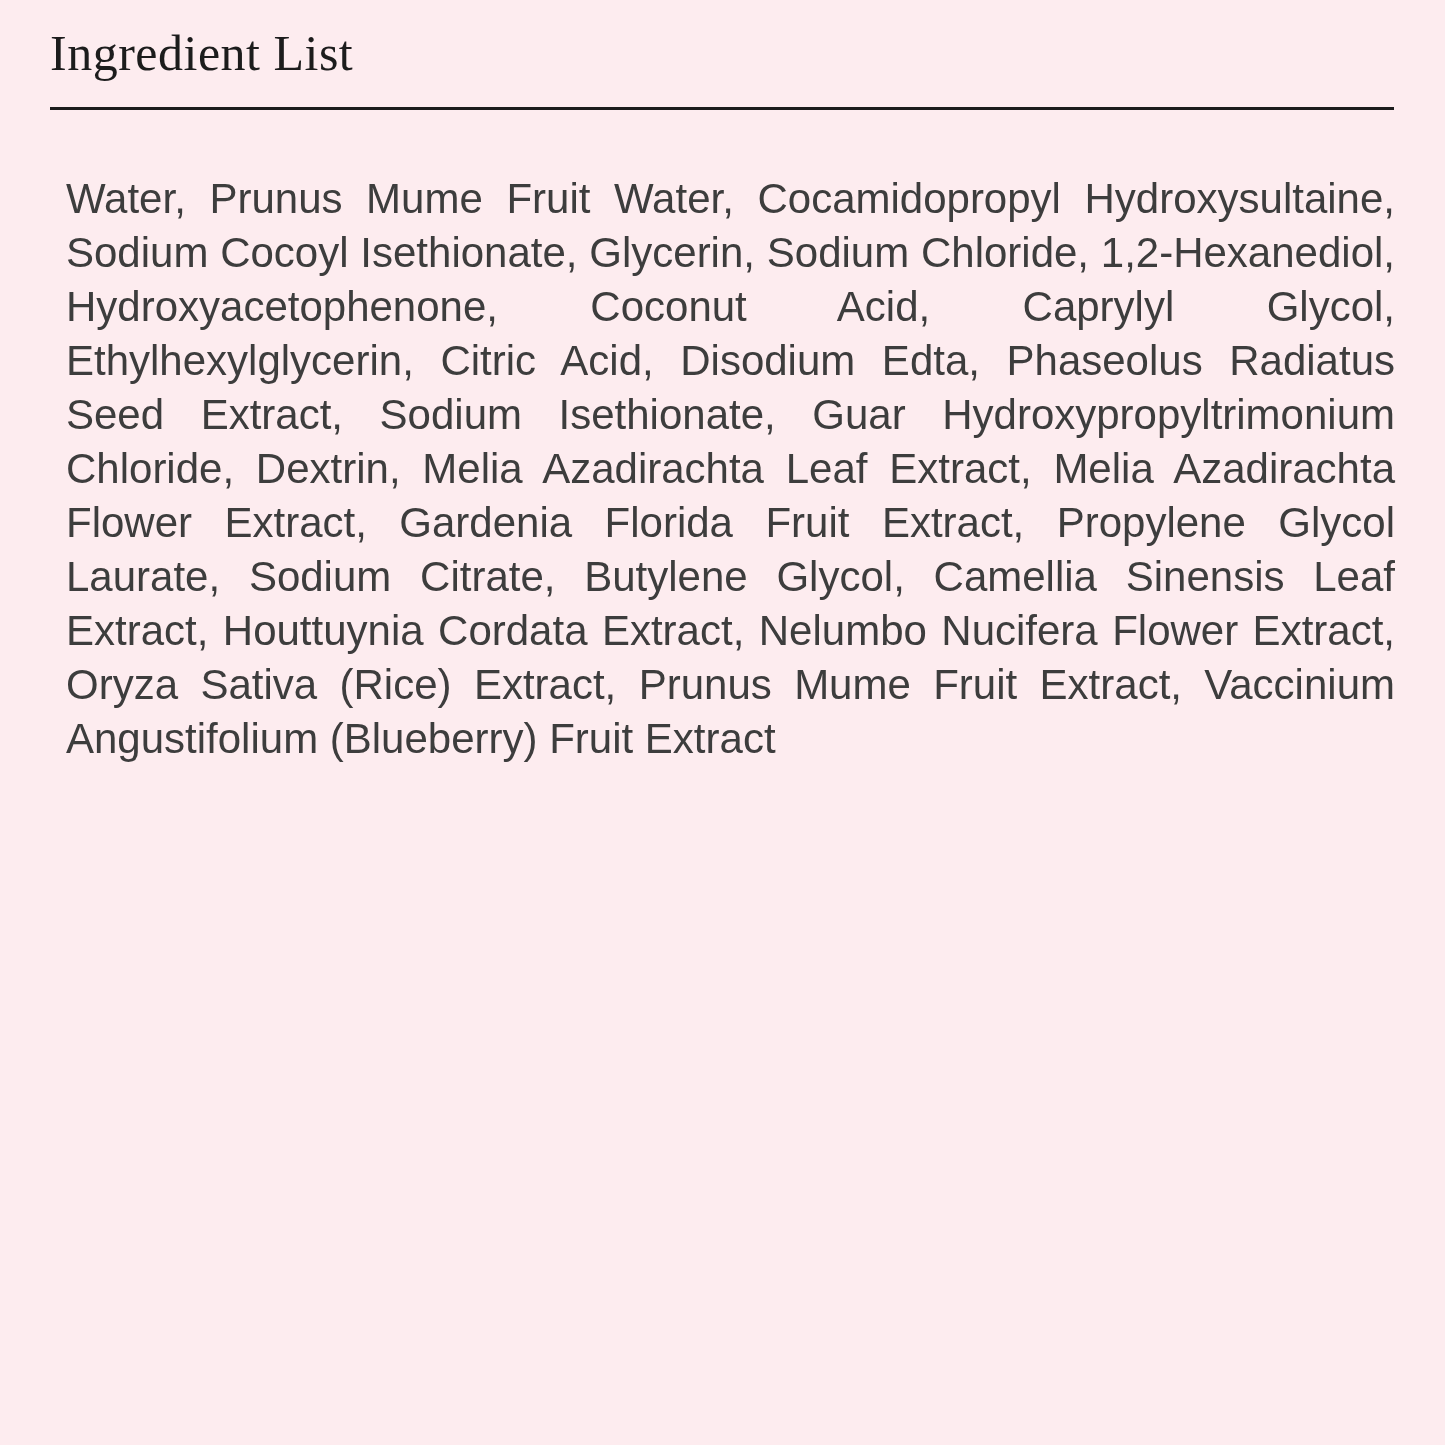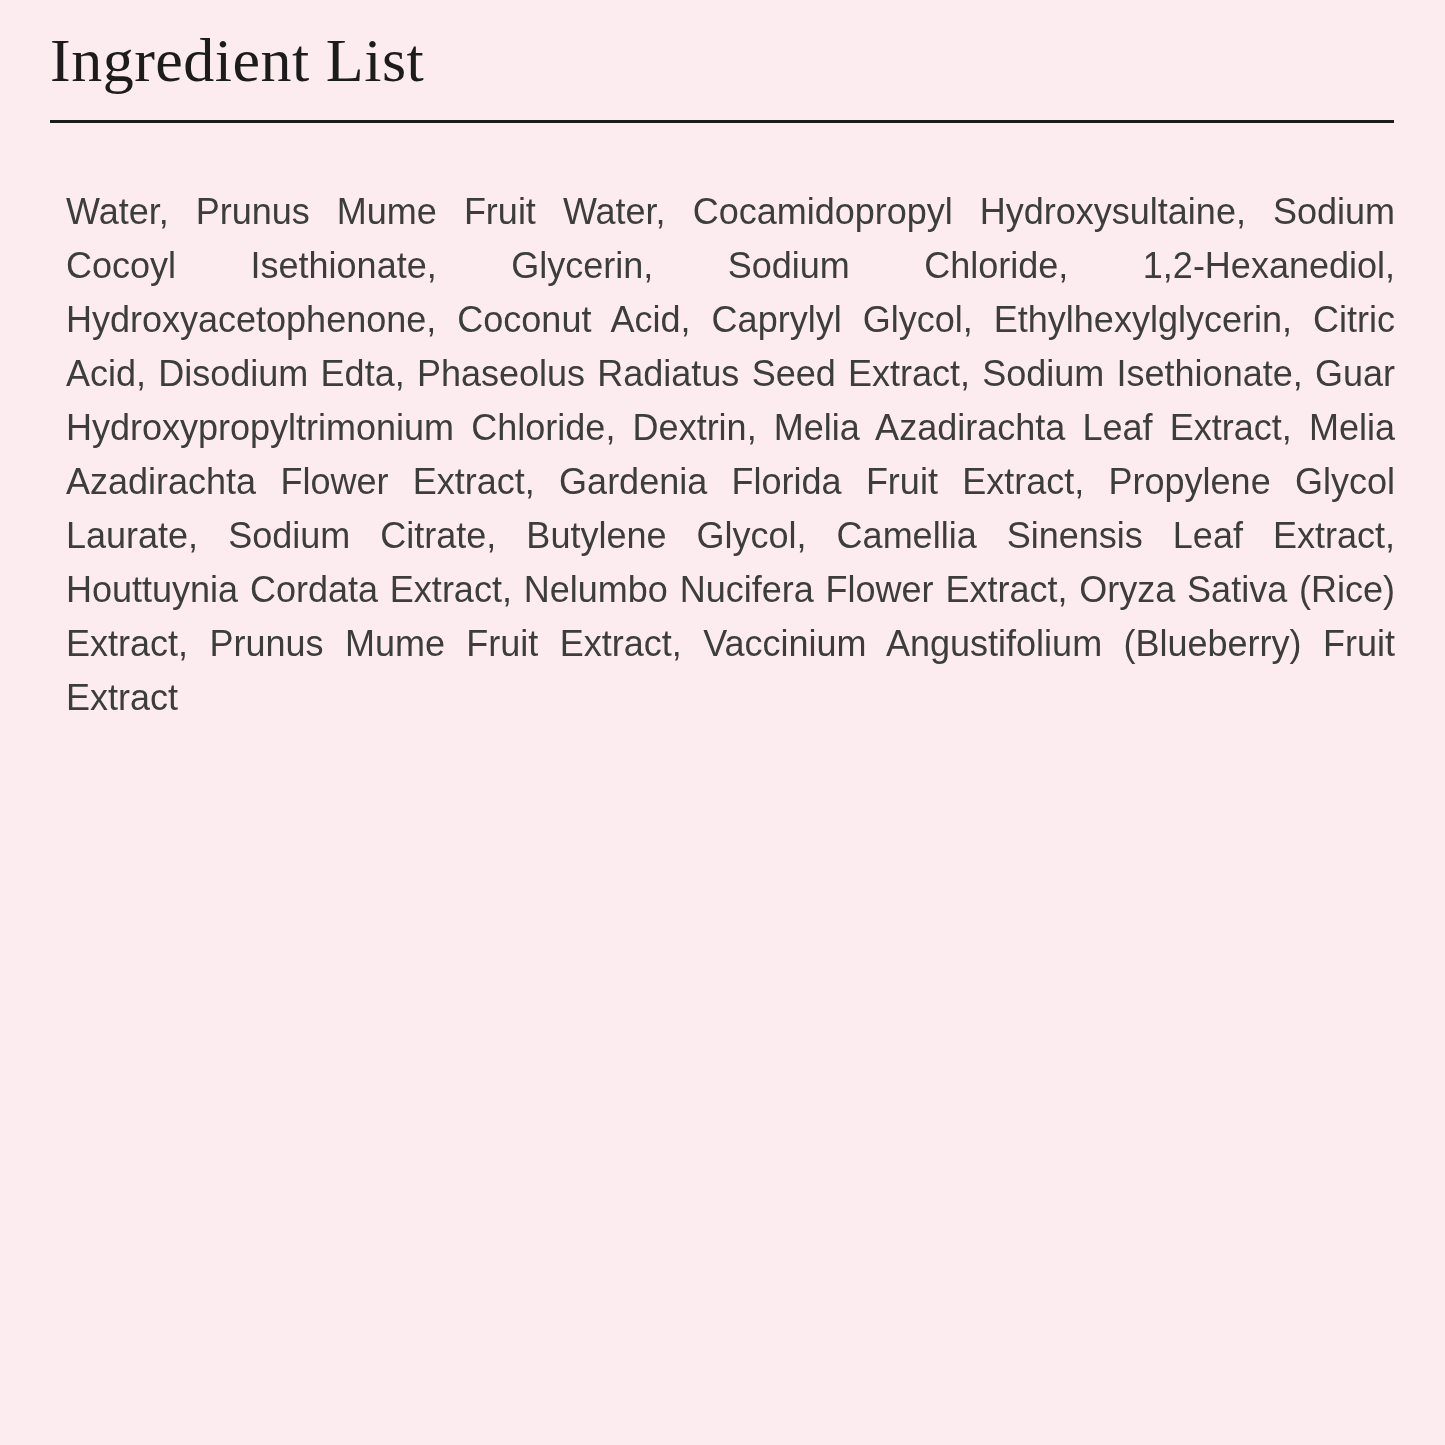--- a/index.html
+++ b/index.html
@@ -16,36 +16,36 @@
   .page {
     width: 1445px;
     height: 1445px;
     box-sizing: border-box;
     background: #fdecef;
   }
   .title {
     margin: 26px 50px 0 50px;
     font-family: "Liberation Serif", serif;
     font-weight: 400;
-    font-size: 62px;
+    font-size: 50px;
     line-height: 1.1;
     color: #1c1c1c;
     letter-spacing: 0.5px;
   }
   .divider {
     margin: 26px 51px 0 50px;
     height: 0;
     border: none;
     border-top: 3px solid #1c1c1c;
   }
   .ingredients {
     margin: 62px 50px 0 66px;
     font-family: "Liberation Sans", sans-serif;
     font-weight: 300;
-    font-size: 36px;
+    font-size: 42px;
     line-height: 54px;
     color: #3d3d3d;
     text-align: justify;
     text-justify: inter-word;
   }
 </style>
 </head>
 <body>
 
 <div class="page">

